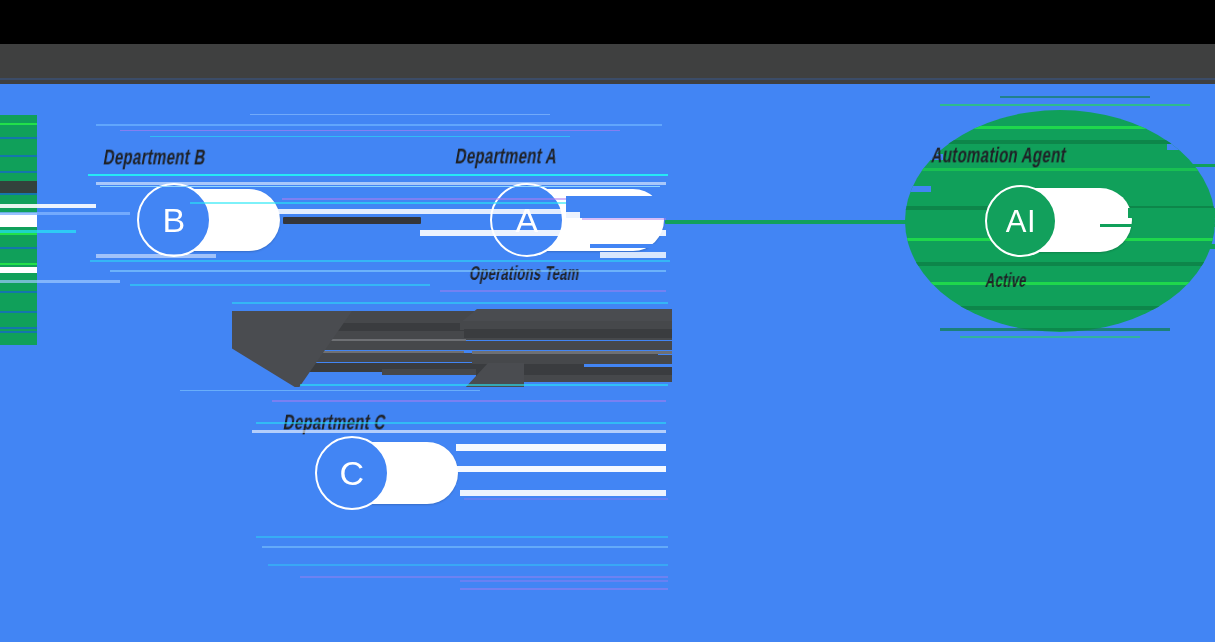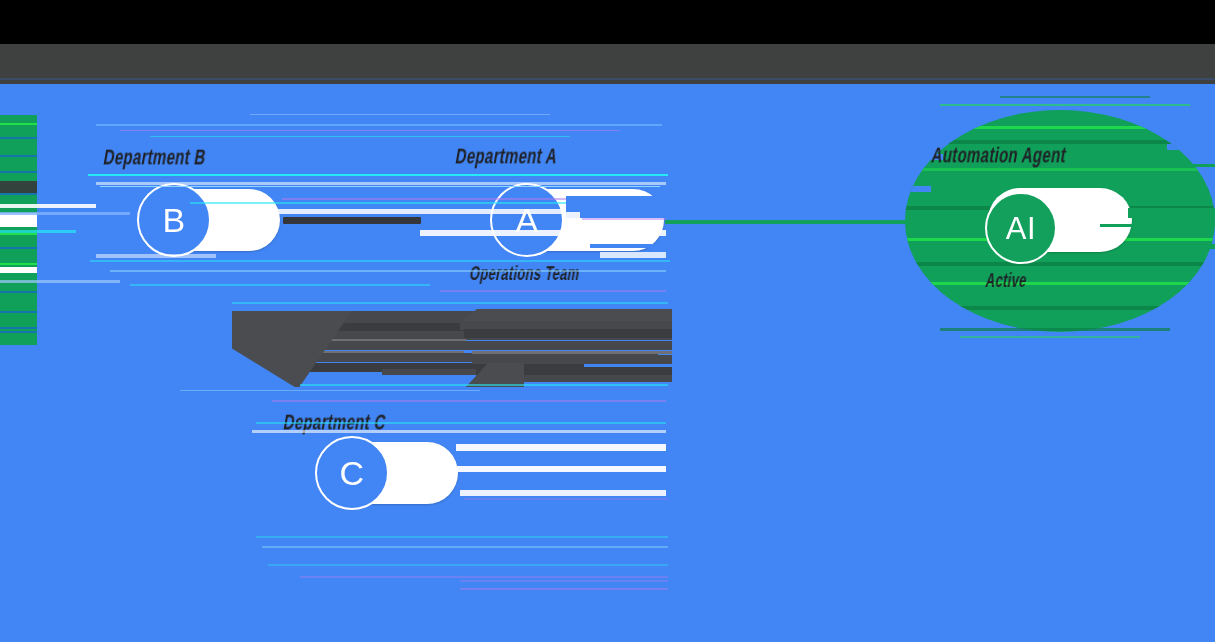--- a/index.html
+++ b/index.html
@@ -260,21 +260,21 @@
         <div class="gdark" style="top:196px;"></div>
         <div class="gblue" style="left:0px;   top:44px; width:38px;"></div>
         <div class="gblue" style="left:0px;   top:76px; width:26px;"></div>
         <div class="gblue" style="left:262px; top:34px; width:48px;"></div>
         <div class="gblue" style="left:272px; top:188px; width:38px;"></div>
       </div>
 
       <div class="glitch-label sheared" style="left:932px; top:62px; width:196px;">Automation Agent</div>
 
       <div class="pill" style="left:988px; top:104px; width:144px; height:64px;"></div>
-      <div class="avatar green" style="left:985px; top:108px; width:72px; height:72px;">AI</div>
+      <div class="avatar green" style="left:985px; top:101px; width:72px; height:72px;">AI</div>
 
       <div class="glitch-label sheared" style="left:986px; top:189px; width:128px; font-size:13px;">Active</div>
     </div>
 
     <div class="tearband" style="left:88px;  top:90px;  width:580px; height:2px; background:#27e8f5;"></div>
     <div class="tearband" style="left:100px; top:102px; width:560px; height:1px; background:#8fd7ff;"></div>
     <div class="tearband" style="left:96px;  top:40px;  width:566px; height:2px; background:#6fb4ff; opacity:.7;"></div>
     <div class="tearband" style="left:120px; top:46px;  width:500px; height:1px; background:#b07cf0; opacity:.6;"></div>
     <div class="tearband" style="left:150px; top:52px;  width:420px; height:1px; background:#27e8f5; opacity:.55;"></div>
     <div class="tearband" style="left:250px; top:30px;  width:300px; height:1px; background:#9fd0ff; opacity:.5;"></div>

